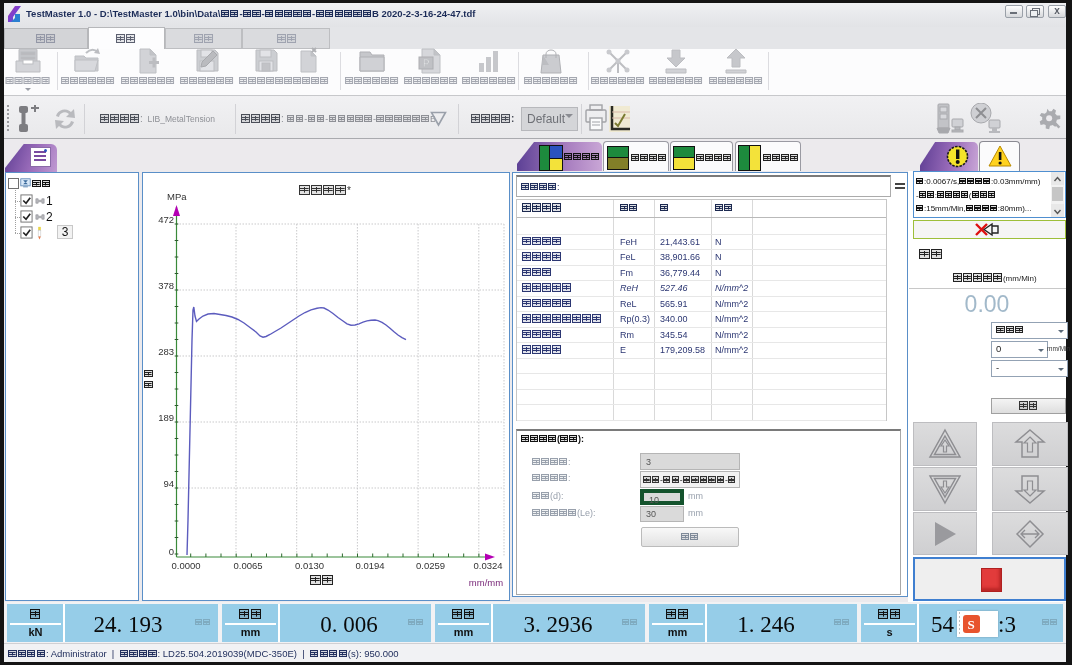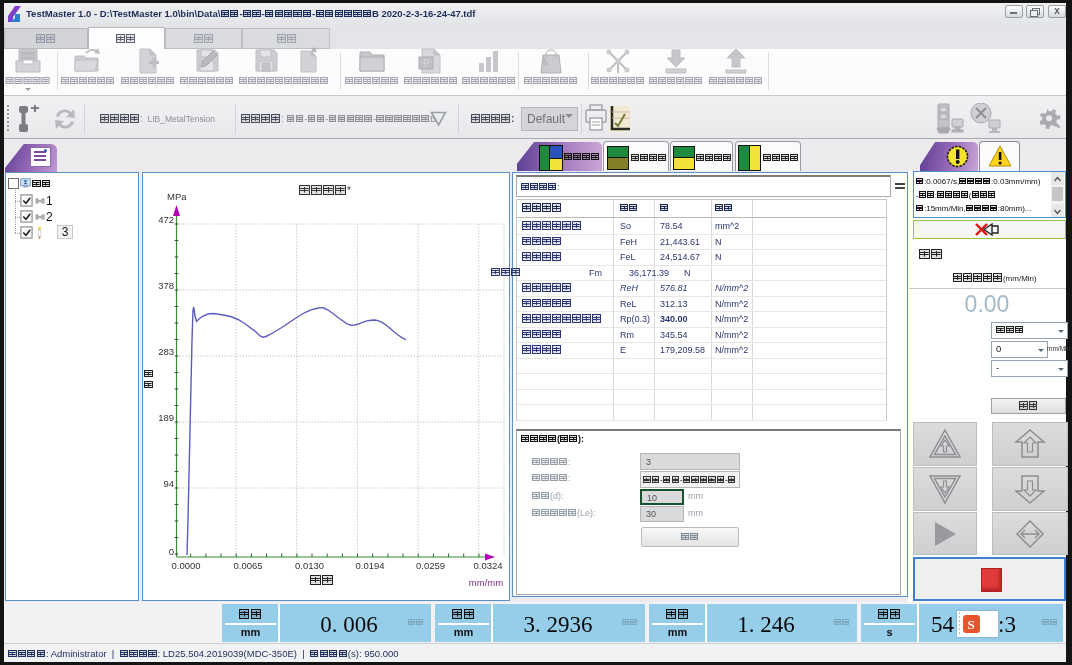--- a/index.html
+++ b/index.html
@@ -387,60 +387,54 @@
 <div class="abs" style="left:654px;top:200px;width:1px;height:220px;background:#d9d9d9;"></div>
 <div class="abs" style="left:711px;top:200px;width:1px;height:220px;background:#d9d9d9;"></div>
 <div class="abs" style="left:752px;top:200px;width:1px;height:220px;background:#d9d9d9;"></div>
 <div class="abs" style="left:517px;top:217px;width:369px;height:1px;background:#b9b9b9;"></div>
 <div class="trow" style="left:517px;top:201px;width:370px;font-weight:bold;color:#1c2950;">
       <div style="left:5px;"><span class="g"></span><span class="g"></span><span class="g"></span><span class="g"></span></div>
       <div style="left:103px;"><span class="g"></span><span class="g"></span></div>
       <div style="left:143px;"><span class="g"></span></div>
       <div style="left:198px;"><span class="g"></span><span class="g"></span></div>
     </div>
-<div class="trow" style="left:517px;top:219.0px;width:370px;">
-      <div style="left:5px;"><span class="g"></span><span class="g"></span><span class="g"></span><span class="g"></span><span class="g"></span><span class="g"></span></div>
-      <div style="left:103px;">So</div>
-      <div style="left:143px;">78.54</div>
-      <div style="left:198px;">mm^2</div>
-    </div>
 <div class="trow" style="left:517px;top:234.5px;width:370px;">
       <div style="left:5px;"><span class="g"></span><span class="g"></span><span class="g"></span><span class="g"></span></div>
       <div style="left:103px;">FeH</div>
       <div style="left:143px;">21,443.61</div>
       <div style="left:198px;">N</div>
     </div>
 <div class="trow" style="left:517px;top:250.0px;width:370px;">
       <div style="left:5px;"><span class="g"></span><span class="g"></span><span class="g"></span><span class="g"></span></div>
       <div style="left:103px;">FeL</div>
-      <div style="left:143px;">24,514.67</div>
+      <div style="left:143px;">38,901.66</div>
       <div style="left:198px;">N</div>
     </div>
-<div class="trow" style="left:486px;top:265.5px;width:370px;">
+<div class="trow" style="left:517px;top:265.5px;width:370px;">
       <div style="left:5px;"><span class="g"></span><span class="g"></span><span class="g"></span></div>
       <div style="left:103px;">Fm</div>
-      <div style="left:143px;">36,171.39</div>
+      <div style="left:143px;">36,779.44</div>
       <div style="left:198px;">N</div>
     </div>
 <div class="trow" style="left:517px;top:281.0px;width:370px;font-style:italic;">
       <div style="left:5px;"><span class="g"></span><span class="g"></span><span class="g"></span><span class="g"></span><span class="g"></span></div>
       <div style="left:103px;">ReH</div>
-      <div style="left:143px;">576.81</div>
+      <div style="left:143px;">527.46</div>
       <div style="left:198px;">N/mm^2</div>
     </div>
 <div class="trow" style="left:517px;top:296.5px;width:370px;">
       <div style="left:5px;"><span class="g"></span><span class="g"></span><span class="g"></span><span class="g"></span><span class="g"></span></div>
       <div style="left:103px;">ReL</div>
-      <div style="left:143px;">312.13</div>
+      <div style="left:143px;">565.91</div>
       <div style="left:198px;">N/mm^2</div>
     </div>
 <div class="trow" style="left:517px;top:312.0px;width:370px;">
       <div style="left:5px;"><span class="g"></span><span class="g"></span><span class="g"></span><span class="g"></span><span class="g"></span><span class="g"></span><span class="g"></span><span class="g"></span></div>
       <div style="left:103px;">Rp(0.3)</div>
-      <div style="left:143px;font-weight:bold;">340.00</div>
+      <div style="left:143px;">340.00</div>
       <div style="left:198px;">N/mm^2</div>
     </div>
 <div class="trow" style="left:517px;top:327.5px;width:370px;">
       <div style="left:5px;"><span class="g"></span><span class="g"></span><span class="g"></span><span class="g"></span></div>
       <div style="left:103px;">Rm</div>
       <div style="left:143px;">345.54</div>
       <div style="left:198px;">N/mm^2</div>
     </div>
 <div class="trow" style="left:517px;top:343.0px;width:370px;">
       <div style="left:5px;"><span class="g"></span><span class="g"></span><span class="g"></span><span class="g"></span></div>
@@ -466,21 +460,21 @@
 <div class="abs" style="left:521px;top:434px;font-size:9px;font-weight:bold;color:#111;"><span class="g"></span><span class="g"></span><span class="g"></span><span class="g"></span>(<span class="g"></span><span class="g"></span>):</div>
 <div class="abs" style="left:532px;top:457px;font-size:9px;color:#98a0ac;"><span class="g"></span><span class="g"></span><span class="g"></span><span class="g"></span>:</div>
 <div class="abs" style="left:640px;top:453px;width:100px;height:17px;background:#dadada;border:1px solid #b5b5b5;box-sizing:border-box;font-size:9px;color:#555;">
       <span style="position:absolute;left:5px;top:3px;">3</span>
     </div>
 <div class="abs" style="left:532px;top:473px;font-size:9px;color:#98a0ac;"><span class="g"></span><span class="g"></span><span class="g"></span><span class="g"></span>:</div>
 <div class="abs" style="left:640px;top:471px;width:100px;height:17px;background:#f2f2f2;border:1px solid #b5b5b5;box-sizing:border-box;font-size:8.5px;color:#333;white-space:nowrap;overflow:hidden;">
       <span style="position:absolute;left:2px;top:3px;"><span class="g"></span><span class="g"></span>-<span class="g"></span><span class="g"></span>-<span class="g"></span><span class="g"></span><span class="g"></span><span class="g"></span><span class="g"></span>-<span class="g"></span></span>
     </div>
 <div class="abs" style="left:532px;top:491px;font-size:9px;color:#98a0ac;"><span class="g"></span><span class="g"></span>(d):</div>
-<div class="abs" style="left:640px;top:489px;width:44px;height:16px;background:#dadada;border:2px solid #14532d;box-sizing:border-box;font-size:9px;color:#555;">
+<div class="abs" style="left:640px;top:489px;width:44px;height:16px;background:#dadada;border:4px solid #14532d;box-sizing:border-box;font-size:9px;color:#555;">
       <span style="position:absolute;left:5px;top:2px;">10</span>
     </div>
 <div class="abs" style="left:688px;top:491px;font-size:9px;color:#9aa2ae;">mm</div>
 <div class="abs" style="left:532px;top:508px;font-size:9px;color:#98a0ac;"><span class="g"></span><span class="g"></span><span class="g"></span><span class="g"></span><span class="g"></span>(Le):</div>
 <div class="abs" style="left:640px;top:506px;width:44px;height:16px;background:#dadada;border:1px solid #b5b5b5;box-sizing:border-box;font-size:9px;color:#555;">
       <span style="position:absolute;left:5px;top:2px;">30</span>
     </div>
 <div class="abs" style="left:688px;top:508px;font-size:9px;color:#9aa2ae;">mm</div>
 <div class="abs" style="left:641px;top:527px;width:98px;height:20px;background:linear-gradient(#f8f8f8,#e2e2e2);border:1px solid #bbb;border-radius:2px;box-sizing:border-box;text-align:center;font-size:9px;color:#7f8a99;line-height:18px;"><span class="g"></span><span class="g"></span></div>
 
@@ -553,20 +547,27 @@
 <div class="gbtn" style="left:992px;top:512px;width:74px;height:41px;">
       <svg width="34" height="30" viewBox="0 0 34 30">
         <path d="M17 2 L30 15 L17 28 L4 15 Z" fill="none" stroke="#8e8e92" stroke-width="1.5"></path>
         <path d="M9 15 h16 M12 11 l-4 4 l4 4 M22 11 l4 4 l-4 4" fill="none" stroke="#8e8e92" stroke-width="1.3"></path>
       </svg>
     </div>
 <div class="abs" style="left:913px;top:557px;width:153px;height:44px;background:#efefef;border:2px solid #3f7fd0;box-sizing:border-box;"></div>
 <div class="abs" style="left:981px;top:568px;width:19px;height:22px;background:#e23b3b;border:1px solid #b02020;box-shadow:inset -2px -3px 3px rgba(150,20,20,.5);"></div>
 
 <div class="abs" style="left:4px;top:602px;width:1062px;height:41px;background:#f2f2f4;"></div>
+<div class="cell" style="left:7px;width:211px;">
+<div class="clabel" style="top:2px;height:17px;font-size:12px;line-height:17px;border-bottom:2px solid #fff;"><span class="g"></span></div>
+<div class="clabel" style="top:21px;height:16px;font-size:11px;line-height:15px;">kN</div>
+<div class="abs" style="left:56px;top:0;width:2px;height:38px;background:#fff;"></div>
+<div class="cval" style="left:121px;">24. 193</div>
+<div class="qing" style="left:188px;"><span class="g"></span><span class="g"></span></div>
+</div>
 <div class="cell" style="left:222px;width:209px;">
 <div class="clabel" style="top:2px;height:17px;font-size:12px;line-height:17px;border-bottom:2px solid #fff;"><span class="g"></span><span class="g"></span></div>
 <div class="clabel" style="top:21px;height:16px;font-size:11px;line-height:15px;">mm</div>
 <div class="abs" style="left:56px;top:0;width:2px;height:38px;background:#fff;"></div>
 <div class="cval" style="left:127px;">0. 006</div>
 <div class="qing" style="left:186px;"><span class="g"></span><span class="g"></span></div>
 </div>
 <div class="cell" style="left:435px;width:210px;">
 <div class="clabel" style="top:2px;height:17px;font-size:12px;line-height:17px;border-bottom:2px solid #fff;"><span class="g"></span><span class="g"></span></div>
 <div class="clabel" style="top:21px;height:16px;font-size:11px;line-height:15px;">mm</div>

